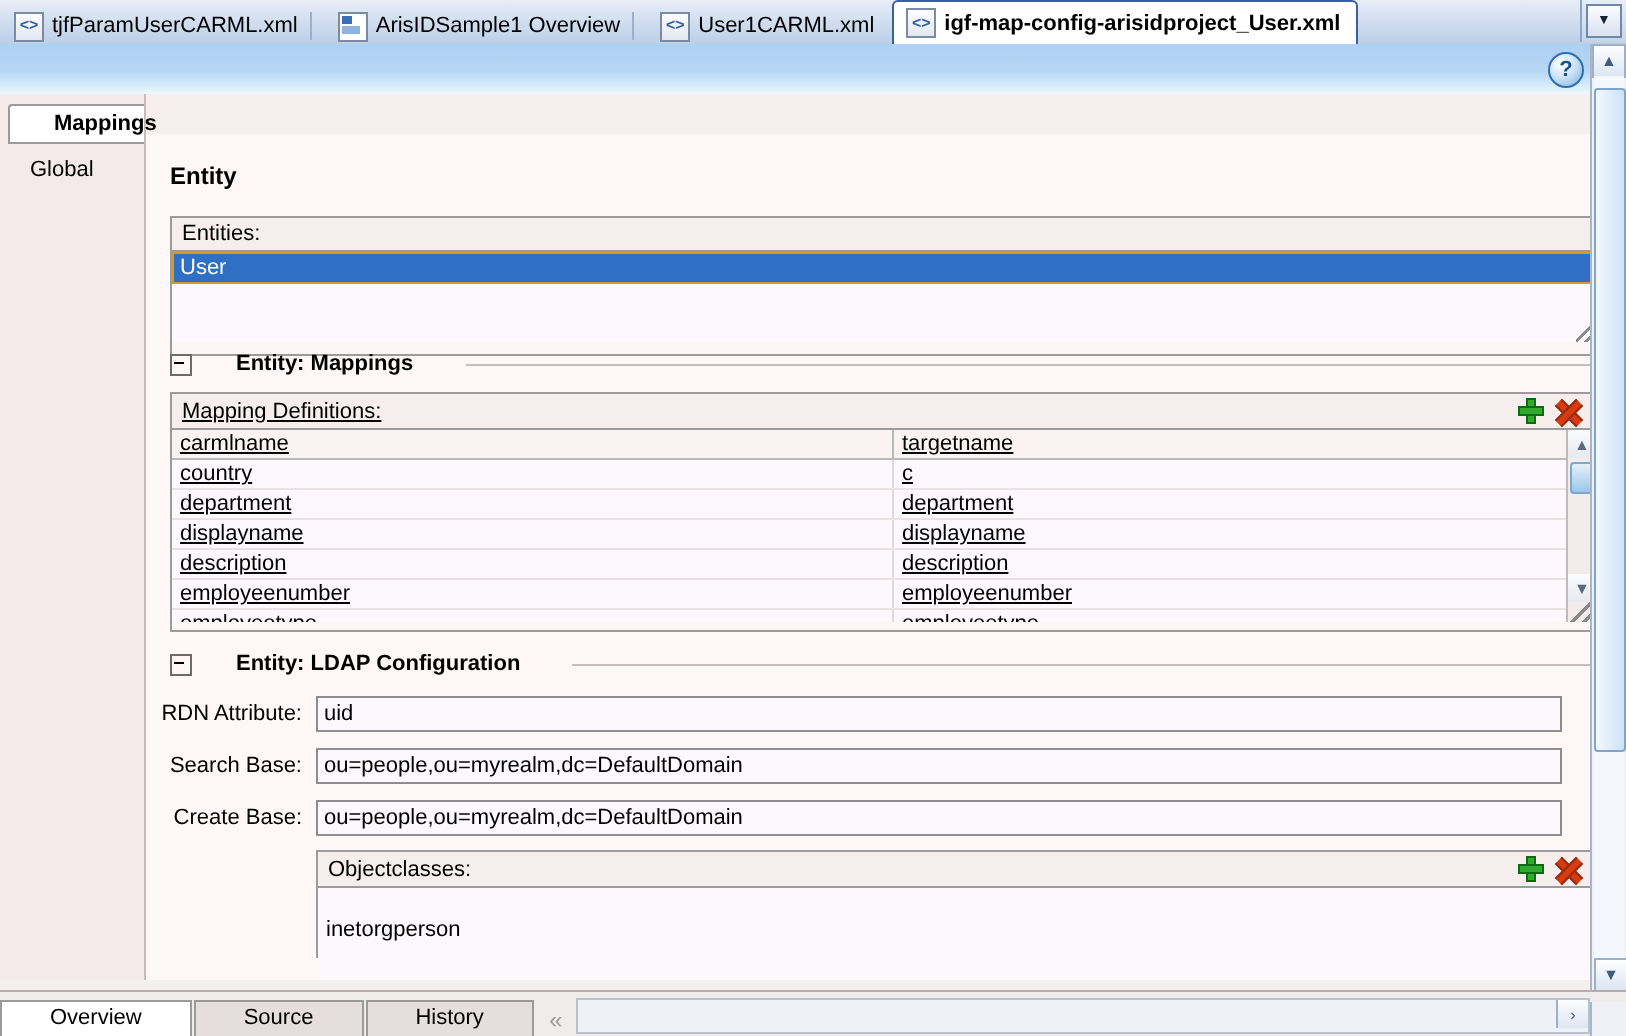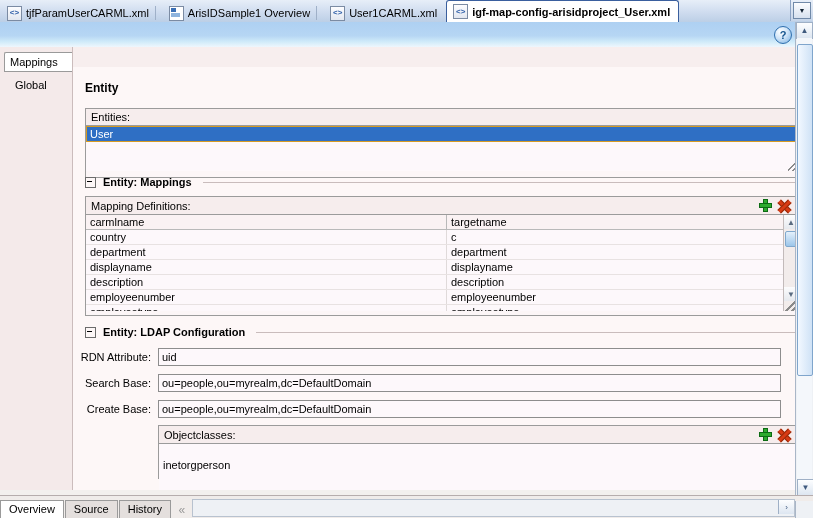--- a/index.html
+++ b/index.html
@@ -76,23 +76,23 @@
 
   
   .leftnav{
     position:absolute;left:0;top:0;width:72px;height:443px;
     background:#f4eaea;border-right:1px solid #cbbcbc;
   }
   .navitem{
     font-size:11px;padding:3px 6px;margin:0;white-space:nowrap;
   }
   .navitem.sel{
-    background:#ffffff;font-weight:normal;
+    background:#ffffff;font-weight:bold;
     border:1px solid #9a9a9a;border-right:none;
-    margin:5px 0 0 4px;padding:3px 5px;
+    margin:5px 0 0 4px;padding:3px 22px;
     border-top-left-radius:2px;
   }
   .navitem.plain{margin:4px 0 0 9px;color:#000;}
 
   
   .content{position:absolute;left:73px;top:0;right:0;height:443px;background:#fdf7f7;margin-top:20px;}
 
   .section-title{font-size:12px;font-weight:bold;margin:14px 0 8px 12px;}
 
   .groupbox{
@@ -131,33 +131,33 @@
   }
   .resize-grip{
     position:absolute;right:0;bottom:0;width:10px;height:10px;
     background:
       linear-gradient(135deg,transparent 45%,#8a8a8a 45%,#8a8a8a 55%,transparent 55%),
       linear-gradient(135deg,transparent 70%,#8a8a8a 70%,#8a8a8a 80%,transparent 80%);
   }
 
   
   .collapse-hdr{
-    display:flex;align-items:center;gap:7px;font-weight:bold;font-size:11px;
+    display:flex;align-items:center;gap:22px;font-weight:bold;font-size:11px;
   }
   .collapse-hdr .box{
     width:9px;height:9px;border:1px solid #6b6b6b;background:#fdf7f7;
     position:relative;flex:0 0 9px;
   }
   .collapse-hdr .box::before{
     content:"";position:absolute;left:1px;top:3px;width:5px;height:1px;background:#000;
   }
   .hdr-rule{flex:1;height:1px;background:#c9bcbc;margin-left:4px;}
 
   
-  #mapdef-box{left:12px;top:129px;width:712px;height:118px;}
+  #mapdef-box{left:12px;top:129px;width:712px;height:118px;text-decoration:underline;}
   .tbl{width:100%;border-collapse:collapse;table-layout:fixed;}
   .tbl th{
     background:#faf2f3;font-weight:normal;text-align:left;font-size:11px;
     padding:1px 4px;border-right:1px solid #b9b9b9;border-bottom:1px solid #b9b9b9;
   }
   .tbl td{
     background:#fdf8fb;font-size:11px;padding:1px 4px;
     border-right:1px solid #e0dada;border-bottom:1px solid #e8e2e2;
     white-space:nowrap;overflow:hidden;
   }
@@ -211,21 +211,21 @@
   }
   .outer-vsb .arrow.bot{position:absolute;bottom:0;left:1px;}
 
   
   .bottombar{
     position:absolute;left:0;bottom:0;width:813px;height:22px;
     background:#f0ecea;border-top:1px solid #b6adad;
     display:flex;align-items:flex-end;
   }
   .btab{
-    height:17px;line-height:17px;padding:0 8px;font-size:11px;
+    height:17px;line-height:17px;padding:0 24px;font-size:11px;
     border:1px solid #9a9a9a;border-bottom:none;background:#e4dfdd;margin-right:1px;
   }
   .btab.sel{background:#ffffff;}
   .scroll-left{
     width:16px;height:17px;display:flex;align-items:center;justify-content:center;
     color:#9a9a9a;font-size:12px;margin-left:2px;
   }
   .hsb{
     flex:1;height:16px;margin:0 0 1px 2px;background:#eef1f5;border:1px solid #b8c2cf;
     position:relative;

